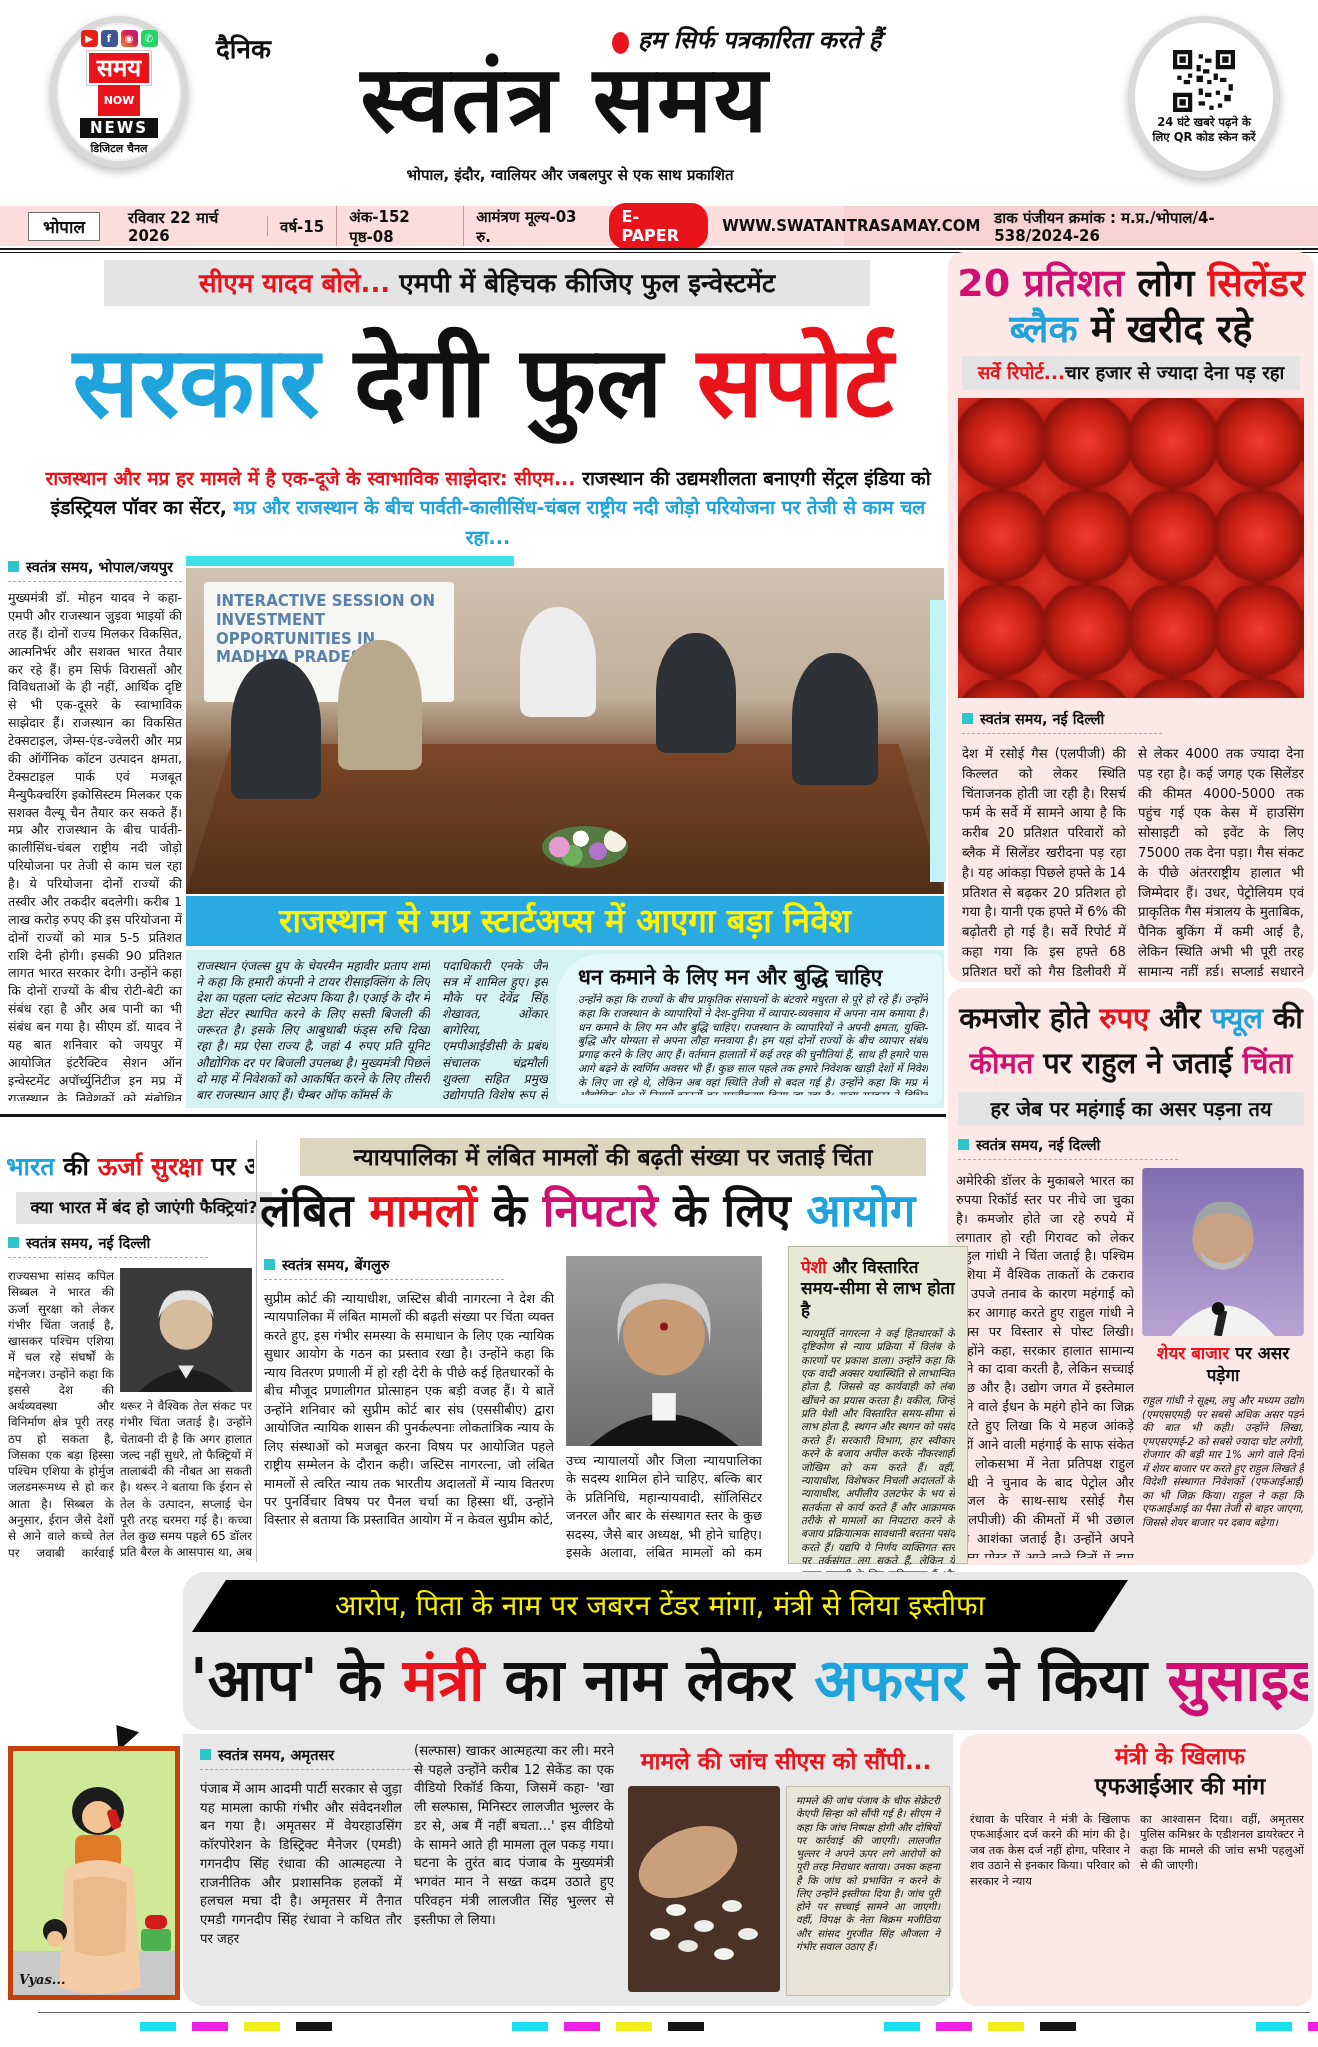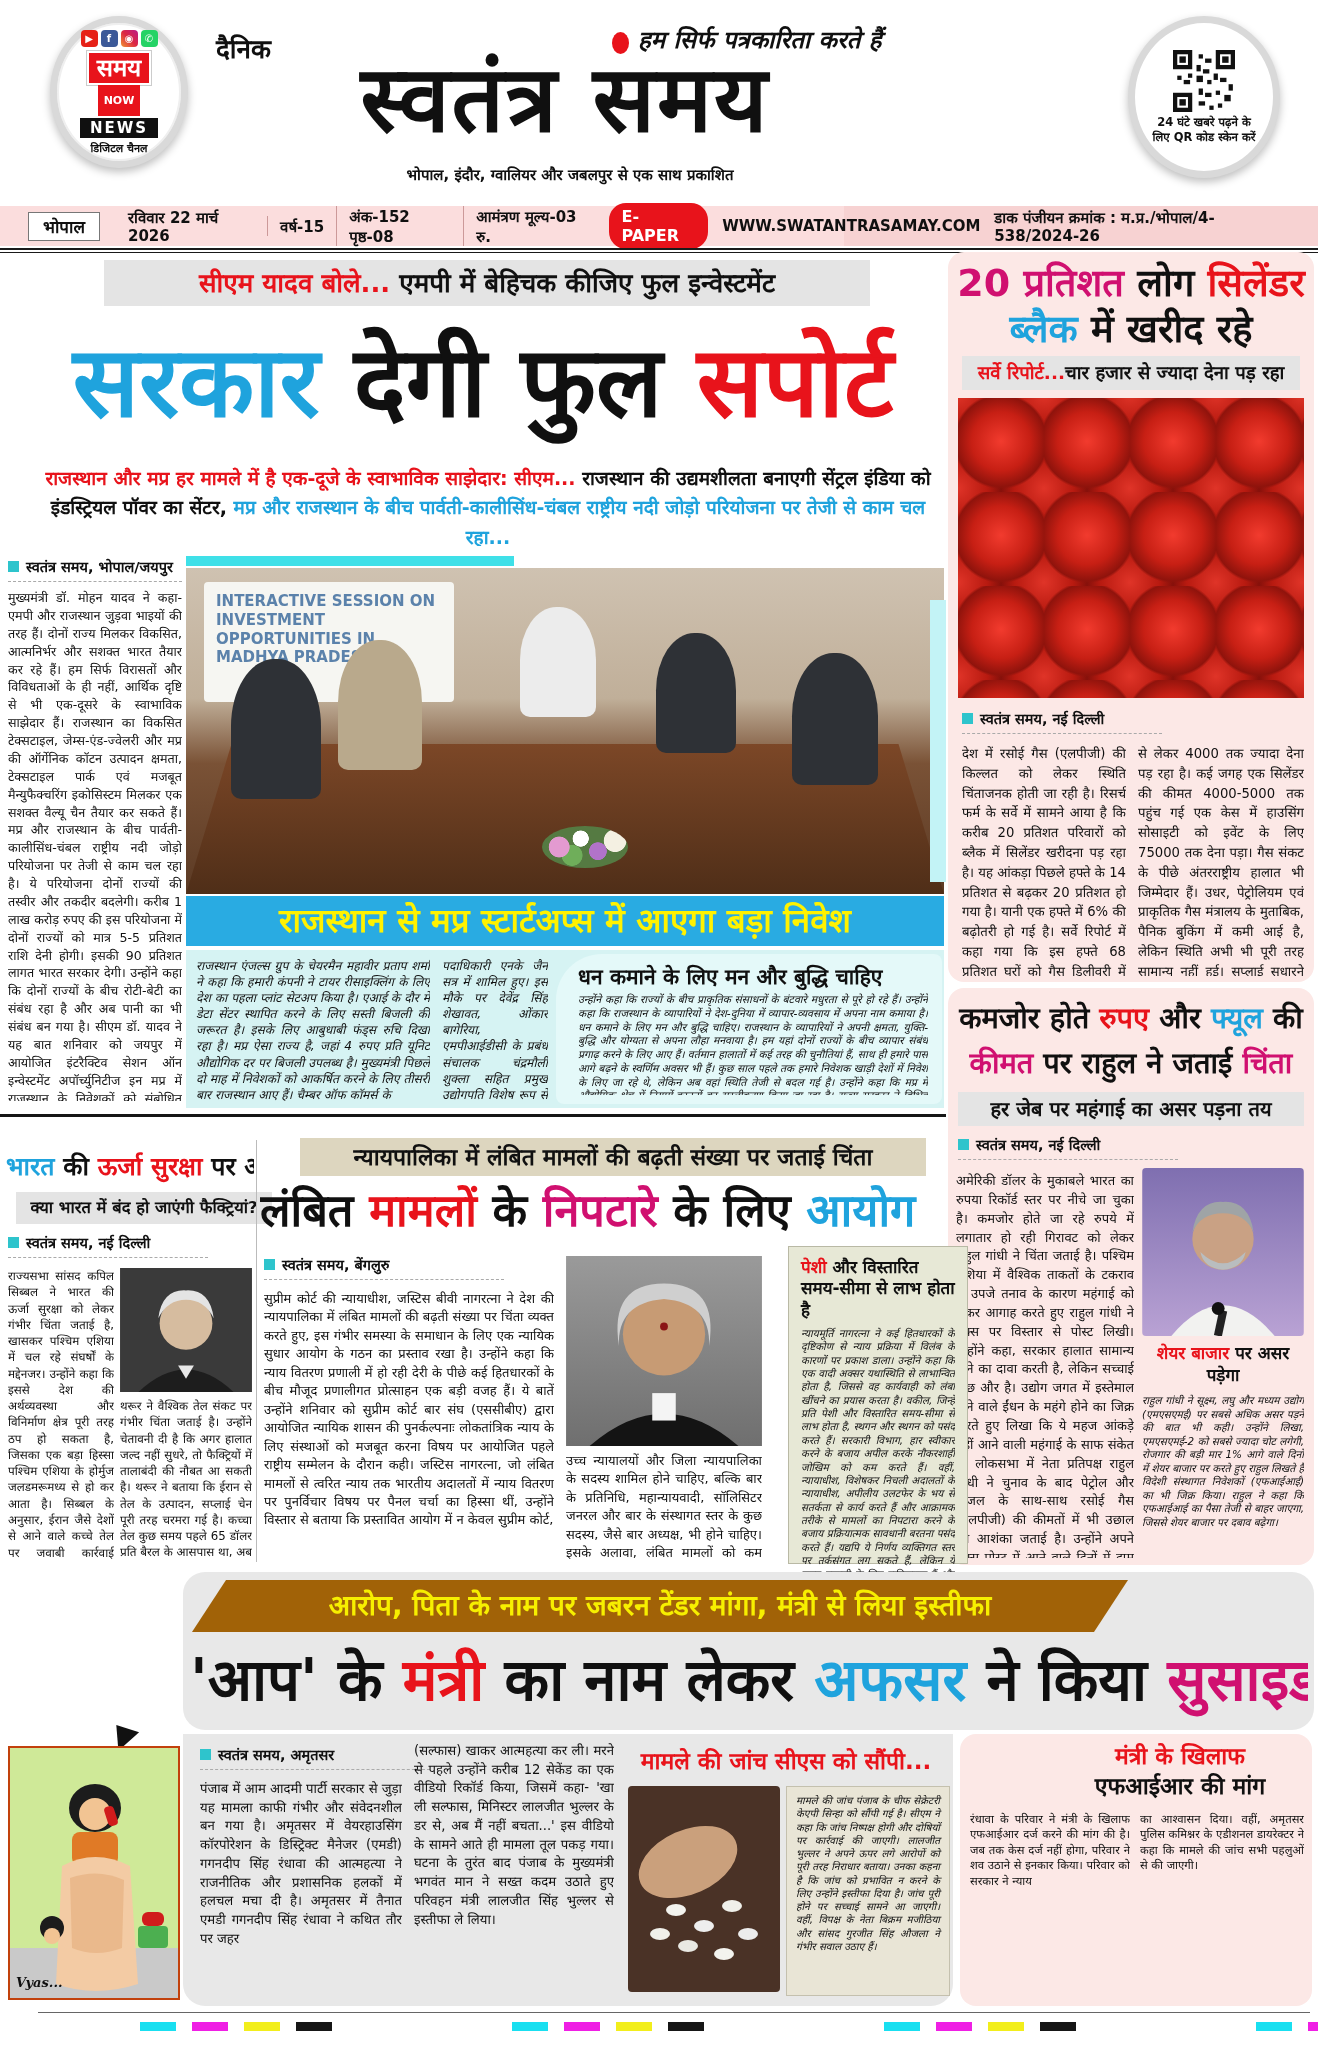--- a/index.html
+++ b/index.html
@@ -121,22 +121,22 @@
   .ct-by{left:264px;top:1254px;width:240px;}
   .ct-c1{left:264px;top:1290px;width:290px;height:272px;font-size:13px;line-height:1.42;text-align:justify;overflow:hidden;}
   .ct-photo{left:566px;top:1256px;width:196px;height:190px;overflow:hidden;}
   .ct-c2{left:566px;top:1452px;width:196px;height:110px;font-size:13px;line-height:1.42;text-align:justify;overflow:hidden;}
   .peshi{left:788px;top:1246px;width:180px;height:318px;background:#e7e8d6;border:1px solid #b9b9a5;padding:10px 12px;}
   .peshi-h{font-size:17px;font-weight:900;line-height:1.25;}
   .peshi-b{font-size:10.3px;font-style:italic;line-height:1.3;text-align:justify;height:246px;overflow:hidden;margin-top:6px;}
 
   
   .bot-gray{left:183px;top:1572px;width:1131px;height:158px;background:#e8e8e8;border-radius:22px;}
-  .bot-strip{left:192px;top:1580px;width:936px;height:52px;background:#a16207;color:#f7ef00;
-    font-size:28px;font-weight:700;line-height:52px;text-align:center;white-space:nowrap;overflow:hidden;
+  .bot-strip{left:192px;top:1580px;width:936px;height:52px;background:#000000;color:#f7ef00;
+    font-size:28px;font-weight:400;line-height:52px;text-align:center;white-space:nowrap;overflow:hidden;
     clip-path:polygon(34px 0,100% 0,calc(100% - 34px) 100%,0 100%);}
   .bot-head{left:190px;top:1636px;width:1118px;height:88px;font-size:58px;font-weight:900;line-height:88px;text-align:center;white-space:nowrap;overflow:hidden;}
   .bot-panel{left:183px;top:1734px;width:770px;height:272px;background:#e8e8e8;border-radius:0 0 22px 22px;}
   .bt-by{left:200px;top:1744px;width:230px;}
   .bt-c1{left:200px;top:1780px;width:202px;height:216px;font-size:13.2px;line-height:1.42;text-align:justify;overflow:hidden;}
   .bt-c2{left:414px;top:1742px;width:200px;height:254px;font-size:13.2px;line-height:1.42;text-align:justify;overflow:hidden;}
   .probe-h{left:624px;top:1744px;width:324px;font-size:23px;font-weight:900;text-align:center;white-space:nowrap;overflow:hidden;}
   .probe-photo{left:628px;top:1786px;width:152px;height:206px;overflow:hidden;border-radius:4px;}
   .probe-box{left:786px;top:1786px;width:164px;height:210px;background:#e9e5d6;border:1px solid #c4c0ae;
     padding:7px 9px;font-size:10.2px;font-style:italic;line-height:1.3;text-align:justify;overflow:hidden;}
@@ -144,21 +144,21 @@
   .fir-h{left:1056px;top:1742px;width:248px;font-size:23px;font-weight:900;text-align:center;line-height:1.3;}
   .fir-c1{left:970px;top:1812px;width:160px;height:184px;font-size:11.4px;line-height:1.35;text-align:justify;overflow:hidden;}
   .fir-c2{left:1140px;top:1812px;width:164px;height:184px;font-size:11.4px;line-height:1.35;text-align:justify;overflow:hidden;}
 
   
   .cartoon-wrap{left:8px;top:1570px;width:172px;height:436px;}
   .bubble{position:absolute;left:2px;top:4px;width:164px;min-height:150px;background:#fff;border:2.5px solid #111;
     border-radius:14px;padding:8px 9px;font-size:15px;font-weight:800;line-height:1.3;}
   .bubble-tail{position:absolute;left:104px;top:158px;width:0;height:0;
     border-left:10px solid transparent;border-right:14px solid transparent;border-top:24px solid #111;transform:rotate(18deg);}
-  .cartoon-art{position:absolute;left:0;top:176px;width:172px;height:254px;background:#cfe998;border:2px solid #c2410c;overflow:hidden;}
+  .cartoon-art{position:absolute;left:0;top:176px;width:172px;height:254px;background:#cfe998;border:5px solid #c2410c;overflow:hidden;}
   .cartoon-sig{position:absolute;left:6px;bottom:8px;font-size:13px;font-style:italic;font-weight:700;font-family:"DejaVu Serif",serif;}
 
   
   .bot-rule{left:38px;top:2012px;width:1272px;height:1px;background:#666;}
   .regs{left:0;top:2022px;width:1318px;height:12px;}
   .reg-g{position:absolute;top:0;display:flex;gap:16px;}
   .reg{width:36px;height:9px;}
   .reg.c{background:#19dff0;} .reg.m{background:#ef1fe4;} .reg.y{background:#f2ee1c;} .reg.k{background:#161616;}
 </style>
 </head>

